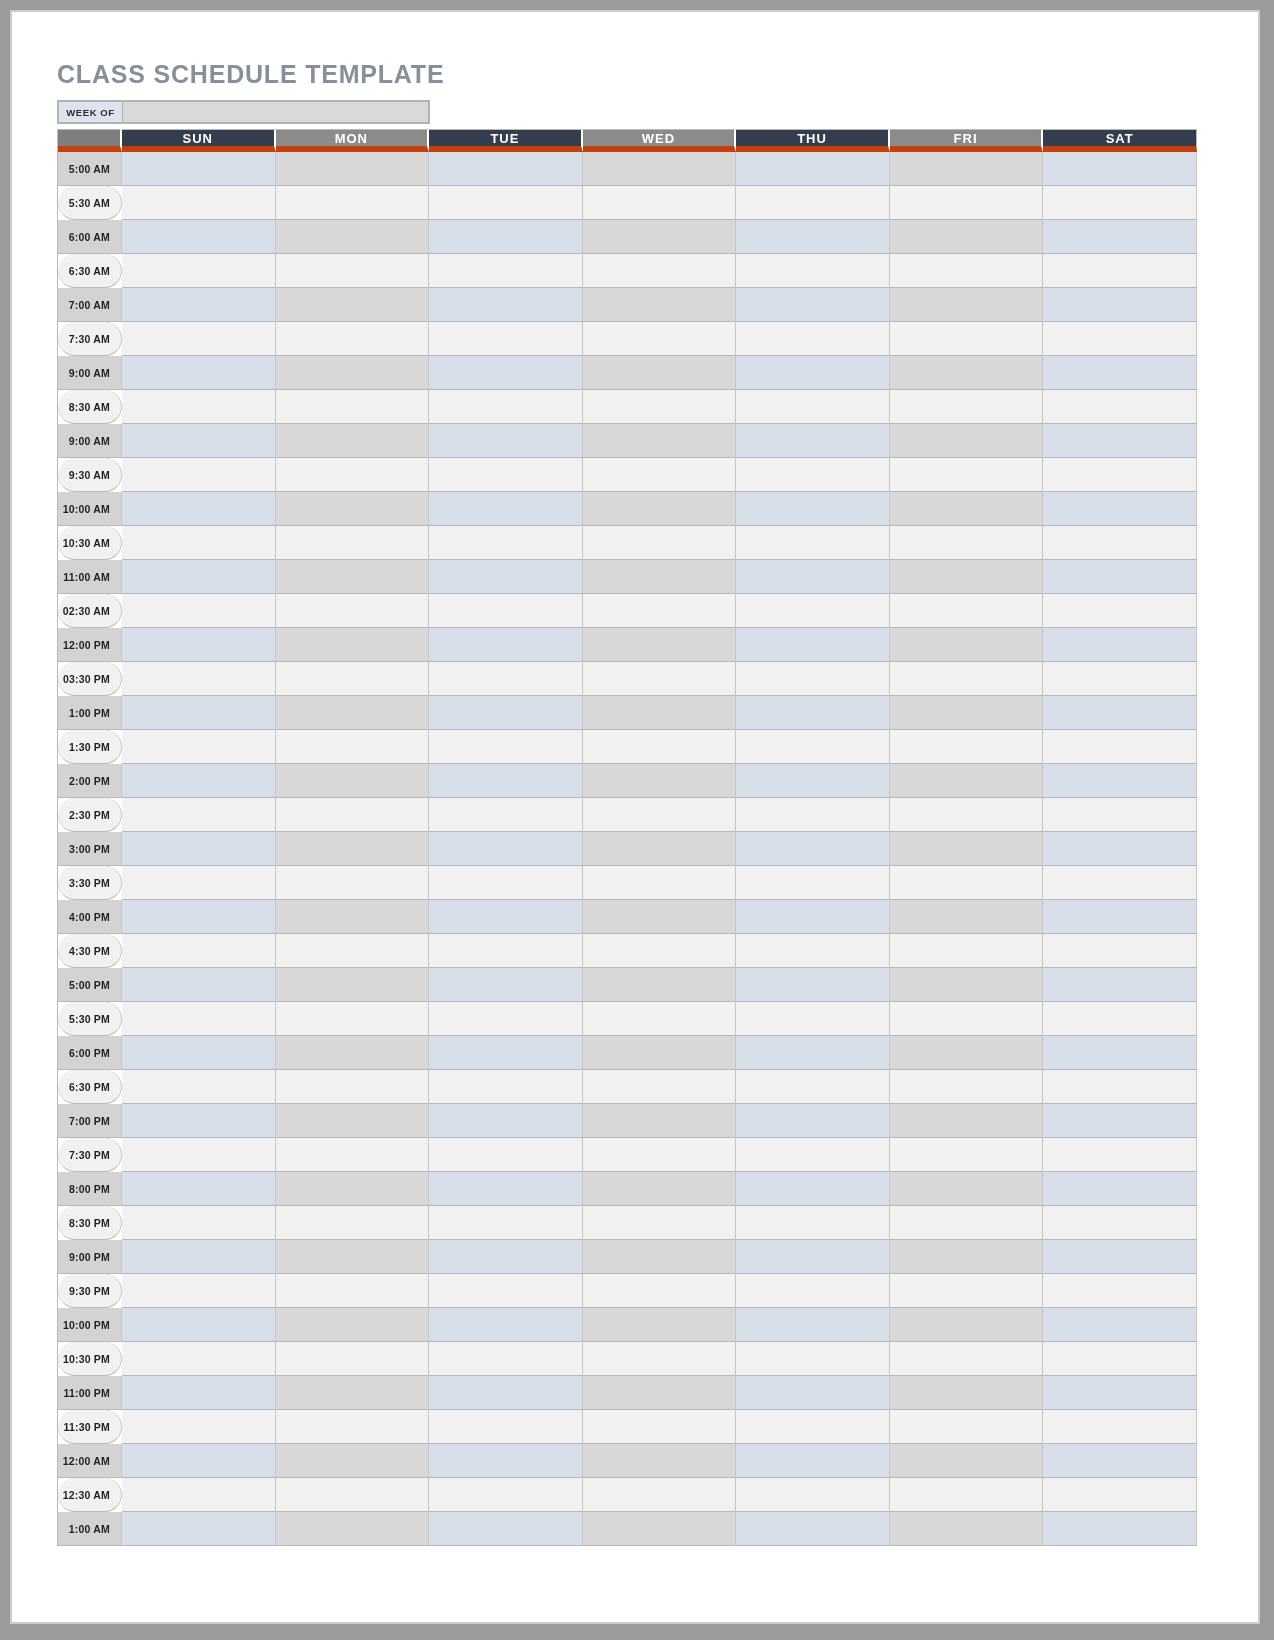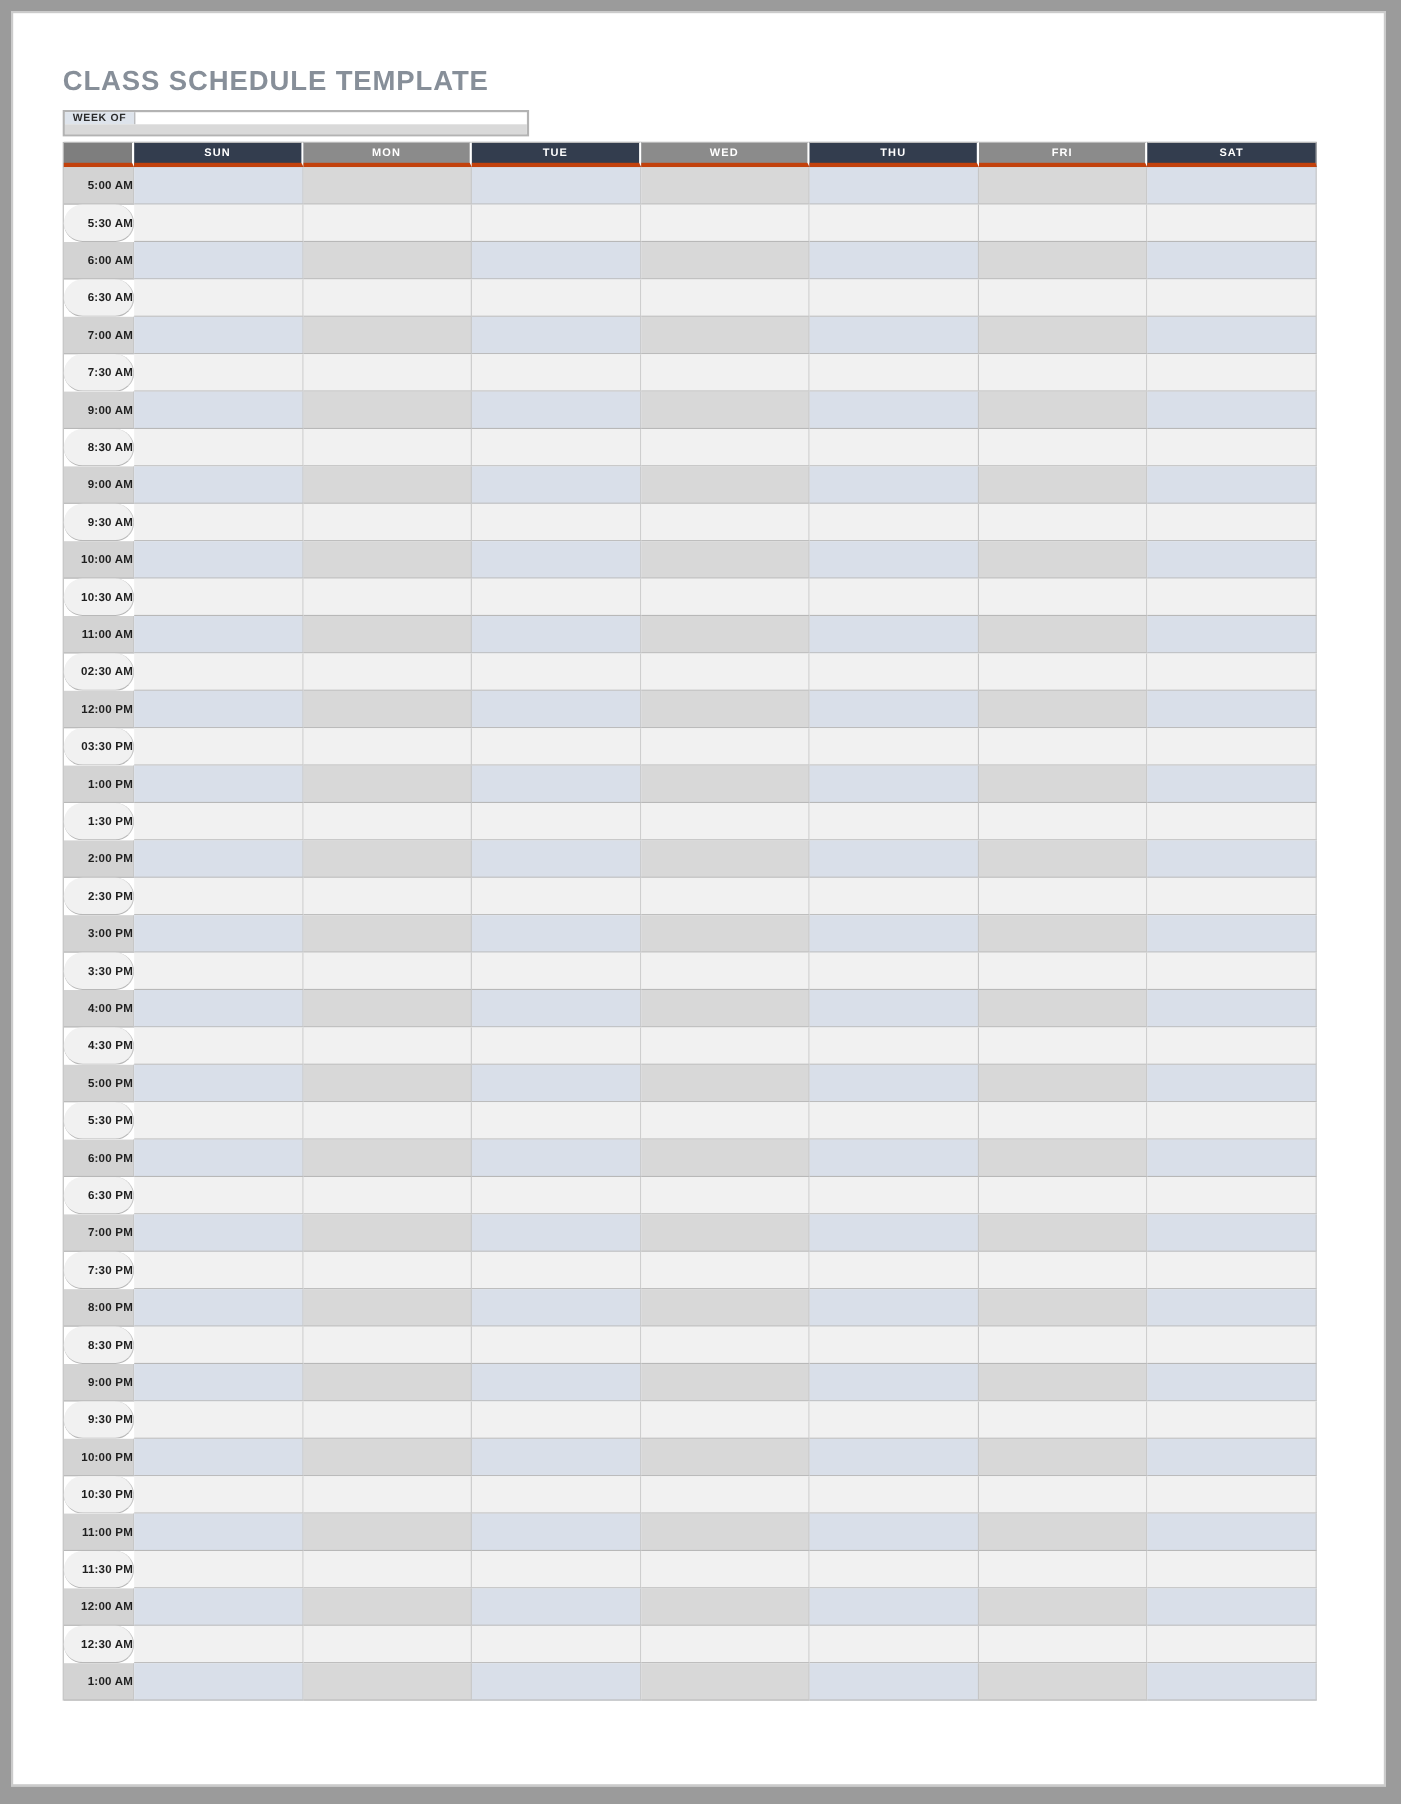--- a/index.html
+++ b/index.html
@@ -19,26 +19,25 @@
   .title {
     margin: 50px 0 0 45px;
     font-size: 25px;
     font-weight: bold;
     letter-spacing: 0.8px;
     color: var(--title, #878f99);
     line-height: 1;
   }
   .weekof-bar {
     margin: 13px 0 0 45px;
-    width: 424px;
+    width: 373px;
     height: 24px;
     border: 2px solid var(--weekof-border, #b3b3b3);
     display: flex;
     align-items: stretch;
-    flex-direction: column;
   }
   .weekof-label {
     width: 64px;
     background: var(--weekof-label-bg, #dee4ec);
     border-right: 1px solid var(--weekof-border, #b3b3b3);
     display: flex; align-items: center; justify-content: center;
     font-size: 9.5px; font-weight: bold; letter-spacing: 0.6px;
     color: #2b2b2b;
   }
   .weekof-input {
@@ -51,39 +50,39 @@
     table-layout: fixed;
     border-collapse: separate;
     border-spacing: 0;
     border-left: 1px solid var(--grid-line, #b8b8b8);
   }
   col.time-col { width: 64px; }
   thead th {
     height: 23px;
     border-top: 1px solid var(--grid-line, #b8b8b8);
     border-right: 2px solid #ffffff;
-    border-bottom: 4px solid #c2410c;
-    font-size: 10px; font-weight: bold; letter-spacing: 1px;
+    border-bottom: 6px solid #c2410c;
+    font-size: 13px; font-weight: bold; letter-spacing: 1px;
     color: var(--header-text, #ffffff);
     text-align: center; vertical-align: middle;
   }
   thead th:last-child { border-right: 1px solid var(--grid-line, #b8b8b8); }
   thead th.corner { background: var(--corner-gray, #7e7e7e); }
   thead th.hdr-navy { background: var(--header-navy, #333d4e); }
   thead th.hdr-gray { background: var(--header-gray, #8b8b8b); }
   tbody th, tbody td {
     height: 34px;
     border-right: 1px solid #c6c6c6;
     border-bottom: 1px solid var(--grid-line, #b8b8b8);
     vertical-align: middle;
   }
   tbody th.time {
     font-size: 10.5px; font-weight: bold; letter-spacing: 0.2px;
     color: var(--time-text, #1f1f1f);
-    text-align: right; padding-right: 0;
+    text-align: right; padding-right: 11px;
     white-space: nowrap;
     margin-left: 35px;
   }
   tbody th.time-on  { background: var(--time-gray, #d3d3d3); }
   tbody th.time-off { background: var(--cell-light, #f1f1f1); border-radius: 17px; }
   td.on-blue { background: var(--cell-blue, #d9dfe9); }
   td.on-gray { background: var(--cell-gray, #d8d8d8); }
   td.off     { background: var(--cell-light, #f1f1f1); }
 </style>
 </head>

